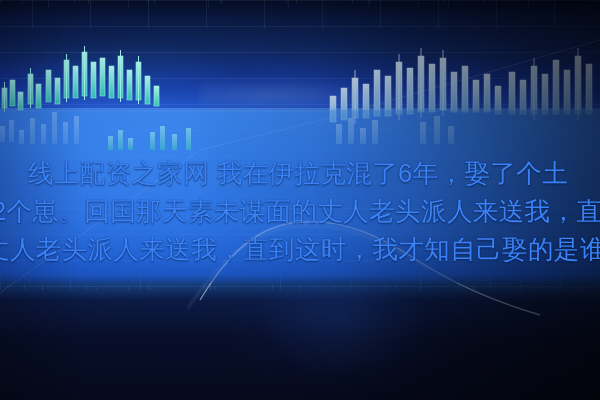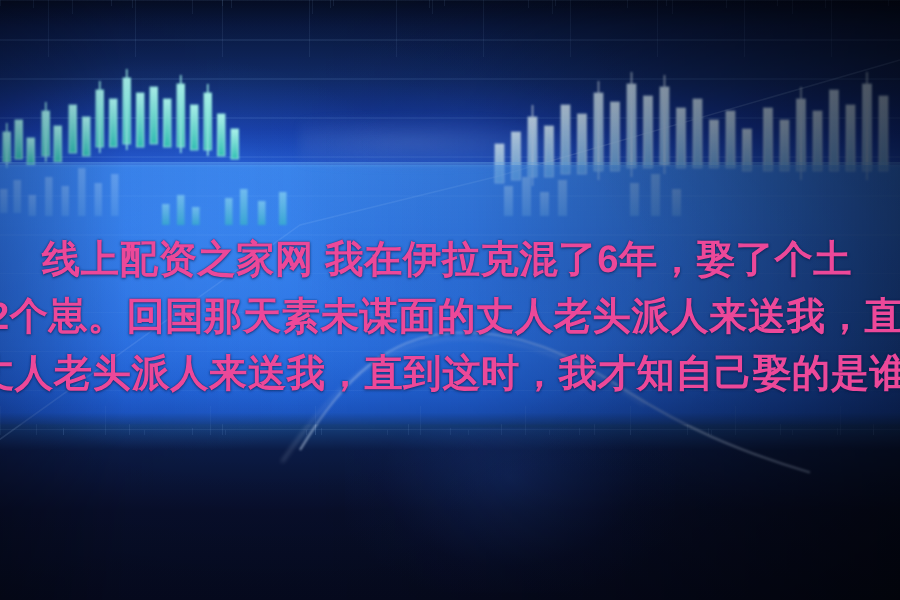--- a/index.html
+++ b/index.html
@@ -127,22 +127,22 @@
 
   
   .text-block {
     position: absolute;
     left: 0; top: 0;
     width: 600px; height: 400px;
   }
   .tline {
     position: absolute;
     white-space: nowrap;
-    color: #ec4899;
-    font-weight: bold;
+    color: #3b82f6;
+    font-weight: normal;
     font-size: 25.5px;
     letter-spacing: 0.4px;
     line-height: 1;
     text-shadow:
       0 1px 2px rgba(0,20,60,0.55),
       0 0 1px rgba(0,30,80,0.6);
   }
   #line1 { top: 161px; left: 28px;  font-size: 25.5px; }
   #line2 { top: 199px; left: -8px;  font-size: 25.5px; }
   #line3 { top: 237px; left: -16px; font-size: 25.5px; }

